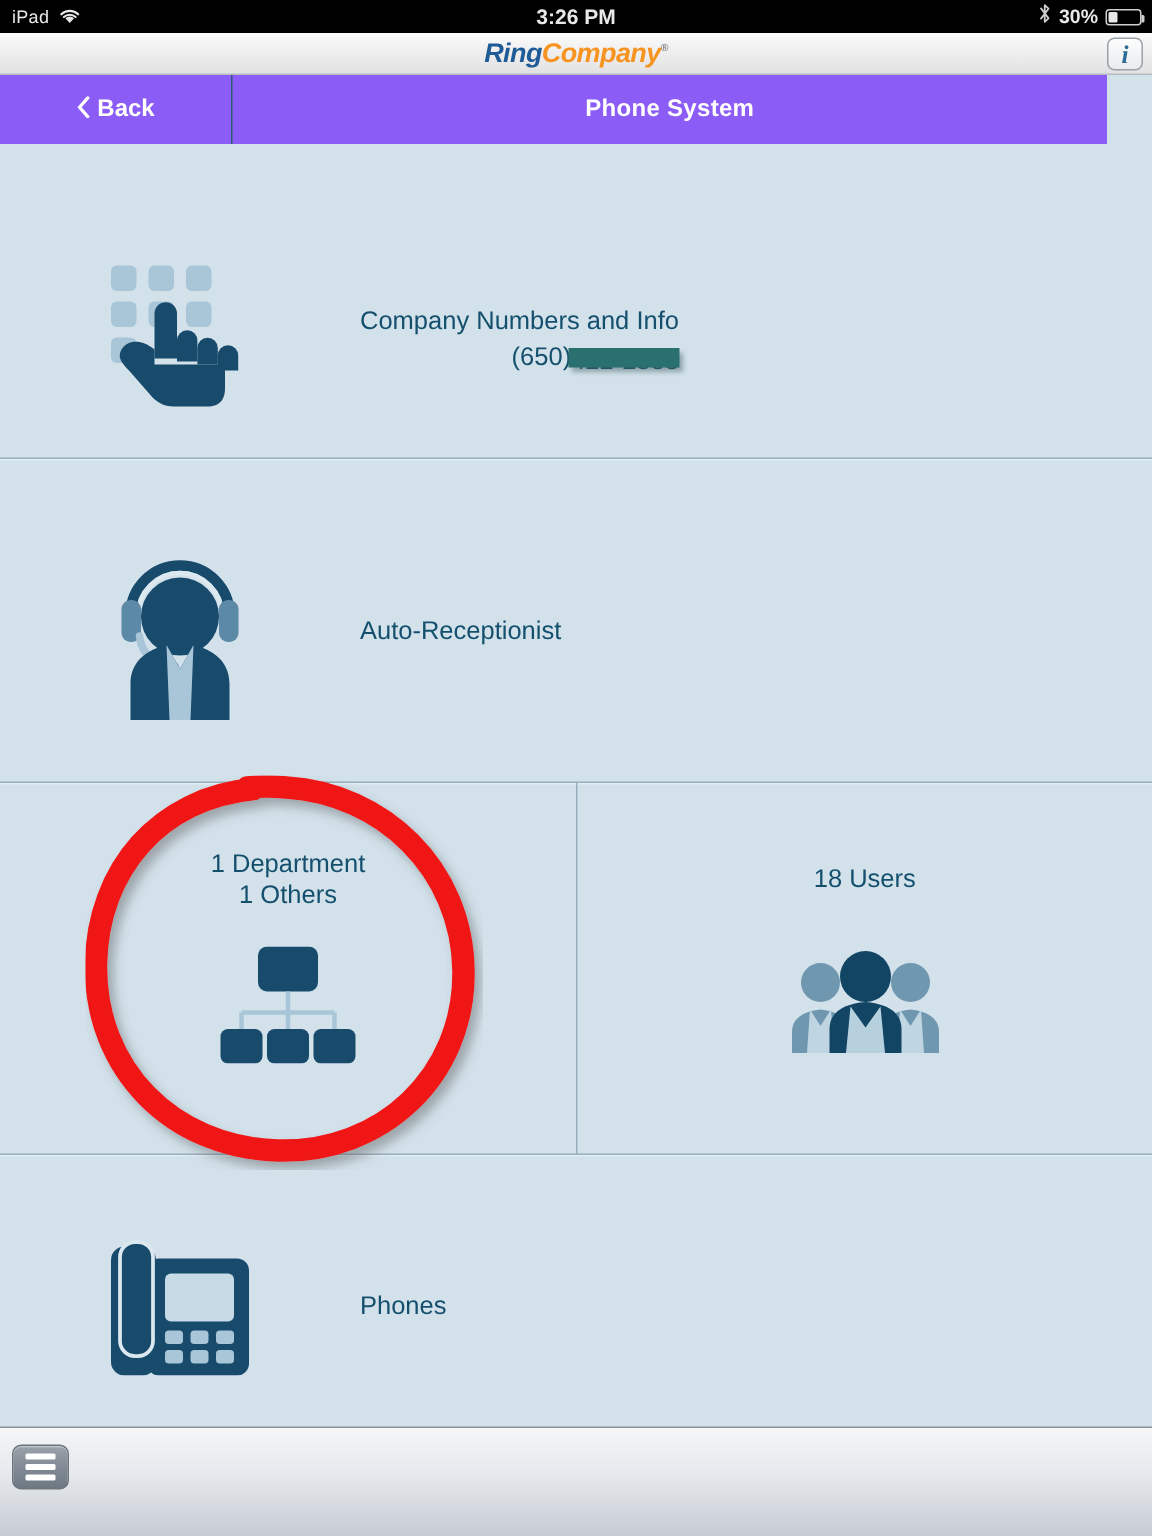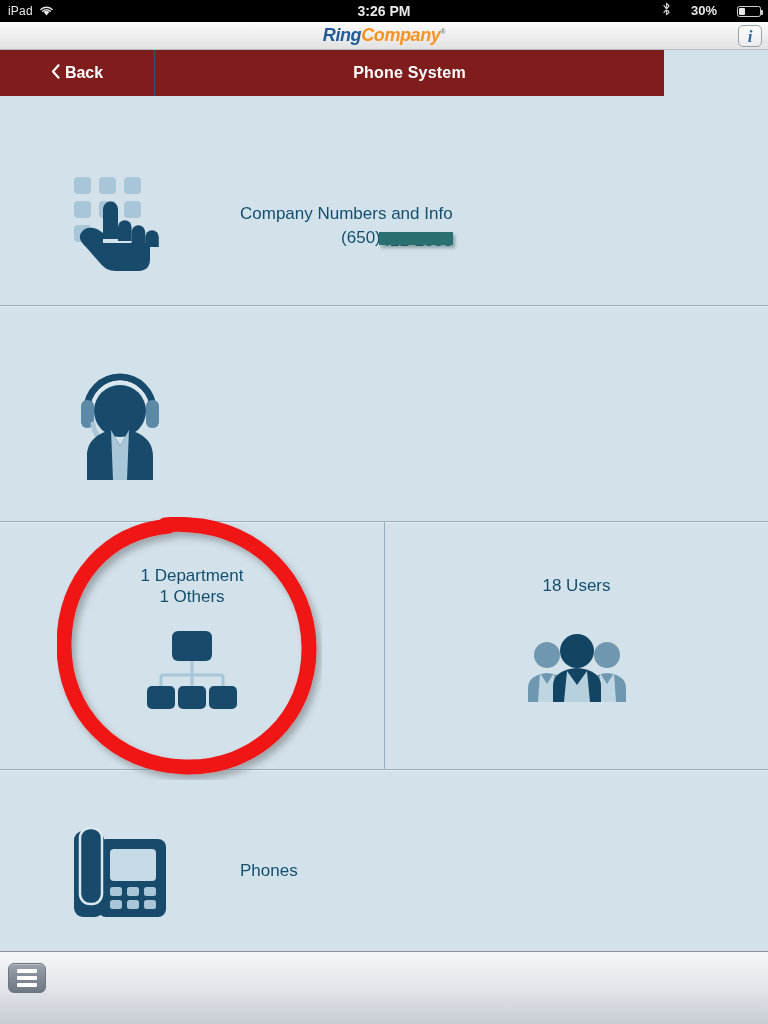--- a/index.html
+++ b/index.html
@@ -48,21 +48,21 @@
     font-size: 14px;
     font-weight: bold;
     line-height: 22px;
   }
   .sb-right {
     position: absolute;
     right: 7px; top: 0;
     height: 22px;
     display: flex;
     align-items: center;
-    gap: 20px;
+    gap: 5px;
   }
   .bt-icon { display: block; }
   .sb-batt-pct { font-size: 13px; font-weight: bold; }
   .batt {
     position: relative;
     width: 24px; height: 11px;
     border: 1px solid #cfcfcf;
     border-radius: 2.5px;
     box-sizing: border-box;
   }
@@ -122,22 +122,22 @@
     font-size: 17px;
     text-align: center;
     line-height: 21px;
     box-sizing: border-box;
   }
 
   
   .navbar {
     position: absolute;
     top: 50px; left: 0;
-    width: 664px; height: 46px;
-    background: #7f1d1d;
+    width: 738px; height: 46px;
+    background: #8b5cf6;
   }
   .nav-back {
     position: absolute;
     left: 0; top: 0;
     width: 155px; height: 46px;
     border-right: 1px solid #2a5a74;
     box-sizing: border-box;
     color: #ffffff;
     font-size: 16px;
     font-weight: bold;
@@ -382,20 +382,21 @@
           <rect x="2" y="38" width="13" height="28" rx="6" fill="#5c8aa6"></rect>
           <rect x="67" y="38" width="13" height="28" rx="6" fill="#5c8aa6"></rect>
 
           <path d="M14 62 q2 18 24 20" stroke="#a8c6d8" stroke-width="5" fill="none" stroke-linecap="round"></path>
 
           <path d="M8 118 v-24 c0 -16 12 -23 24 -26 l9 16 l9 -16 c12 3 24 10 24 26 v24 z" fill="#174a6b"></path>
 
           <path d="M32 68 l9 16 l9 -16 l-2 50 h-14 z" fill="#a8c6d8"></path>
         </svg>
       </div>
+      <div class="label-cell">Auto-Receptionist</div>
     </div>
 
     <div class="tilerow">
 
       <div class="tile">
         <div class="tile-label">
           <div>1 Department</div>
           <div>1 Others</div>
         </div>
         <div class="tile-icon">

